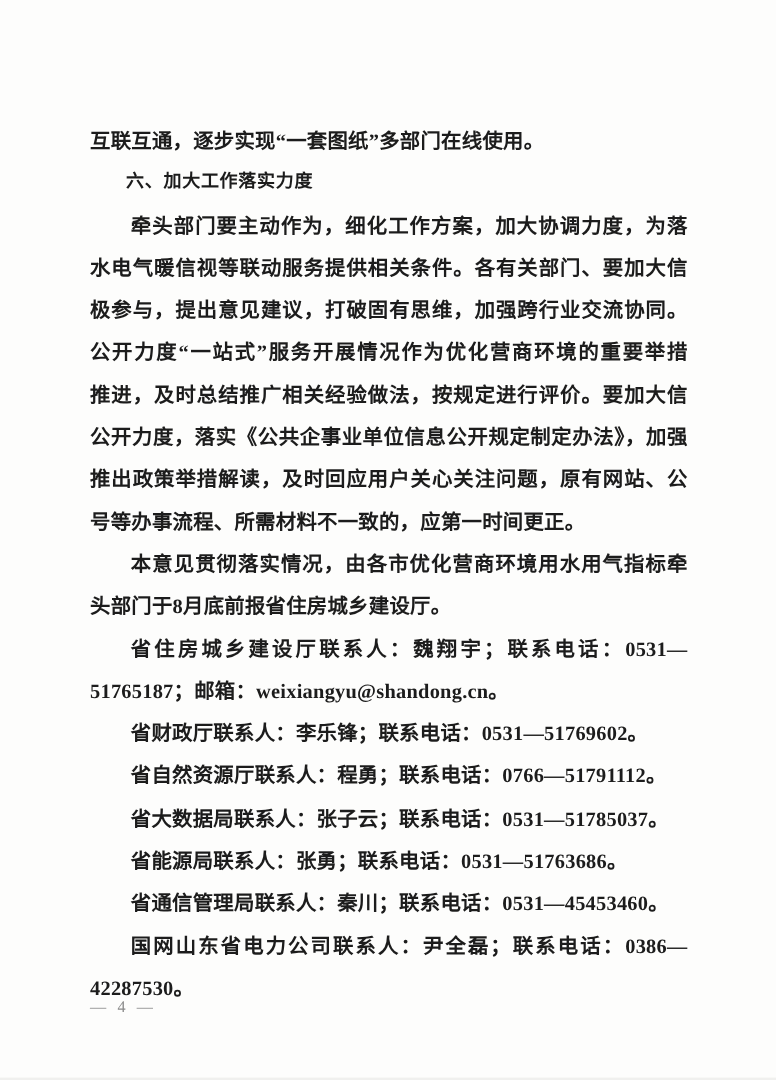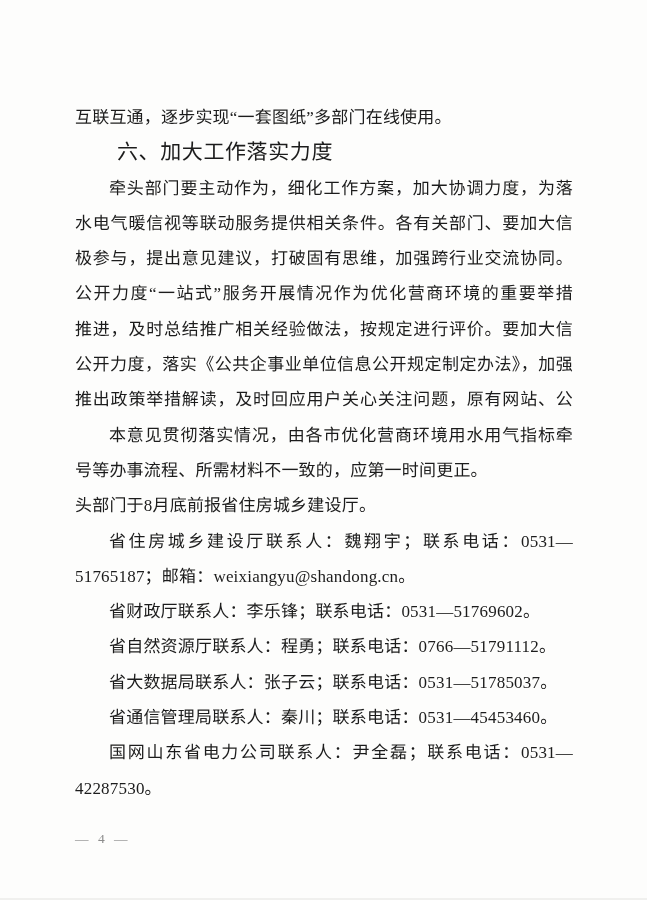--- a/index.html
+++ b/index.html
@@ -18,37 +18,37 @@
   
   .page::after {
     content: "";
     position: absolute; left: 0; right: 0; bottom: 0; height: 2px;
     background: #f0f0ee;
   }
   .content {
     position: absolute;
     left: 75px; top: 100px;
     width: 498px;
-    font-weight: 400;
+    font-weight: 700;
   }
   .line {
     height: 35.3px;
     line-height: 35.3px;
     font-size: 17px;
     white-space: nowrap;
     letter-spacing: 0.2px;
   }
   .just {
     white-space: normal;
     text-align: justify;
     text-align-last: justify;
     overflow: hidden;
   }
   .indent { text-indent: 2em; }
-  .heading { font-size: 21px; letter-spacing: 0.6px; }
+  .heading { font-size: 15px; letter-spacing: 0.6px; }
   .page-number {
     position: absolute;
     left: 75px; top: 831px;
     font-size: 13.5px;
     color: #8c8c8c;
     font-weight: 400;
     letter-spacing: 3px;
   }
 </style>
 </head>
@@ -58,27 +58,28 @@
   <div class="content">
     <div class="line">互联互通，逐步实现“一套图纸”多部门在线使用。</div>
     <div class="line heading indent">六、加大工作落实力度</div>
     <div class="line indent just">牵头部门要主动作为，细化工作方案，加大协调力度，为落实</div>
     <div class="line just">水电气暖信视等联动服务提供相关条件。各有关部门、要加大信息</div>
     <div class="line just">极参与，提出意见建议，打破固有思维，加强跨行业交流协同。要</div>
     <div class="line just">公开力度“一站式”服务开展情况作为优化营商环境的重要举措</div>
     <div class="line just">推进，及时总结推广相关经验做法，按规定进行评价。要加大信息</div>
     <div class="line just">公开力度，落实《公共企事业单位信息公开规定制定办法》，加强新</div>
     <div class="line just">推出政策举措解读，及时回应用户关心关注问题，原有网站、公众</div>
+    <div class="line">号等办事流程、所需材料不一致的，应第一时间更正。</div>
     <div class="line indent just">本意见贯彻落实情况，由各市优化营商环境用水用气指标牵</div>
-    <div class="line">号等办事流程、所需材料不一致的，应第一时间更正。</div>
     <div class="line">头部门于8月底前报省住房城乡建设厅。</div>
     <div class="line indent just">省住房城乡建设厅联系人：魏翔宇；联系电话：0531—</div>
     <div class="line">51765187；邮箱：weixiangyu@shandong.cn。</div>
     <div class="line indent">省财政厅联系人：李乐锋；联系电话：0531—51769602。</div>
     <div class="line indent">省自然资源厅联系人：程勇；联系电话：0766—51791112。</div>
     <div class="line indent">省大数据局联系人：张子云；联系电话：0531—51785037。</div>
+    <div class="line indent">省能源局联系人：张勇；联系电话：0531—51763686。</div>
     <div class="line indent">省通信管理局联系人：秦川；联系电话：0531—45453460。</div>
-    <div class="line indent just">国网山东省电力公司联系人：尹全磊；联系电话：0531—</div>
+    <div class="line indent just">国网山东省电力公司联系人：尹全磊；联系电话：0386—</div>
     <div class="line">42287530。</div>
   </div>
 
   <div class="page-number">— 4 —</div>
 </div>
 
 </body></html>

